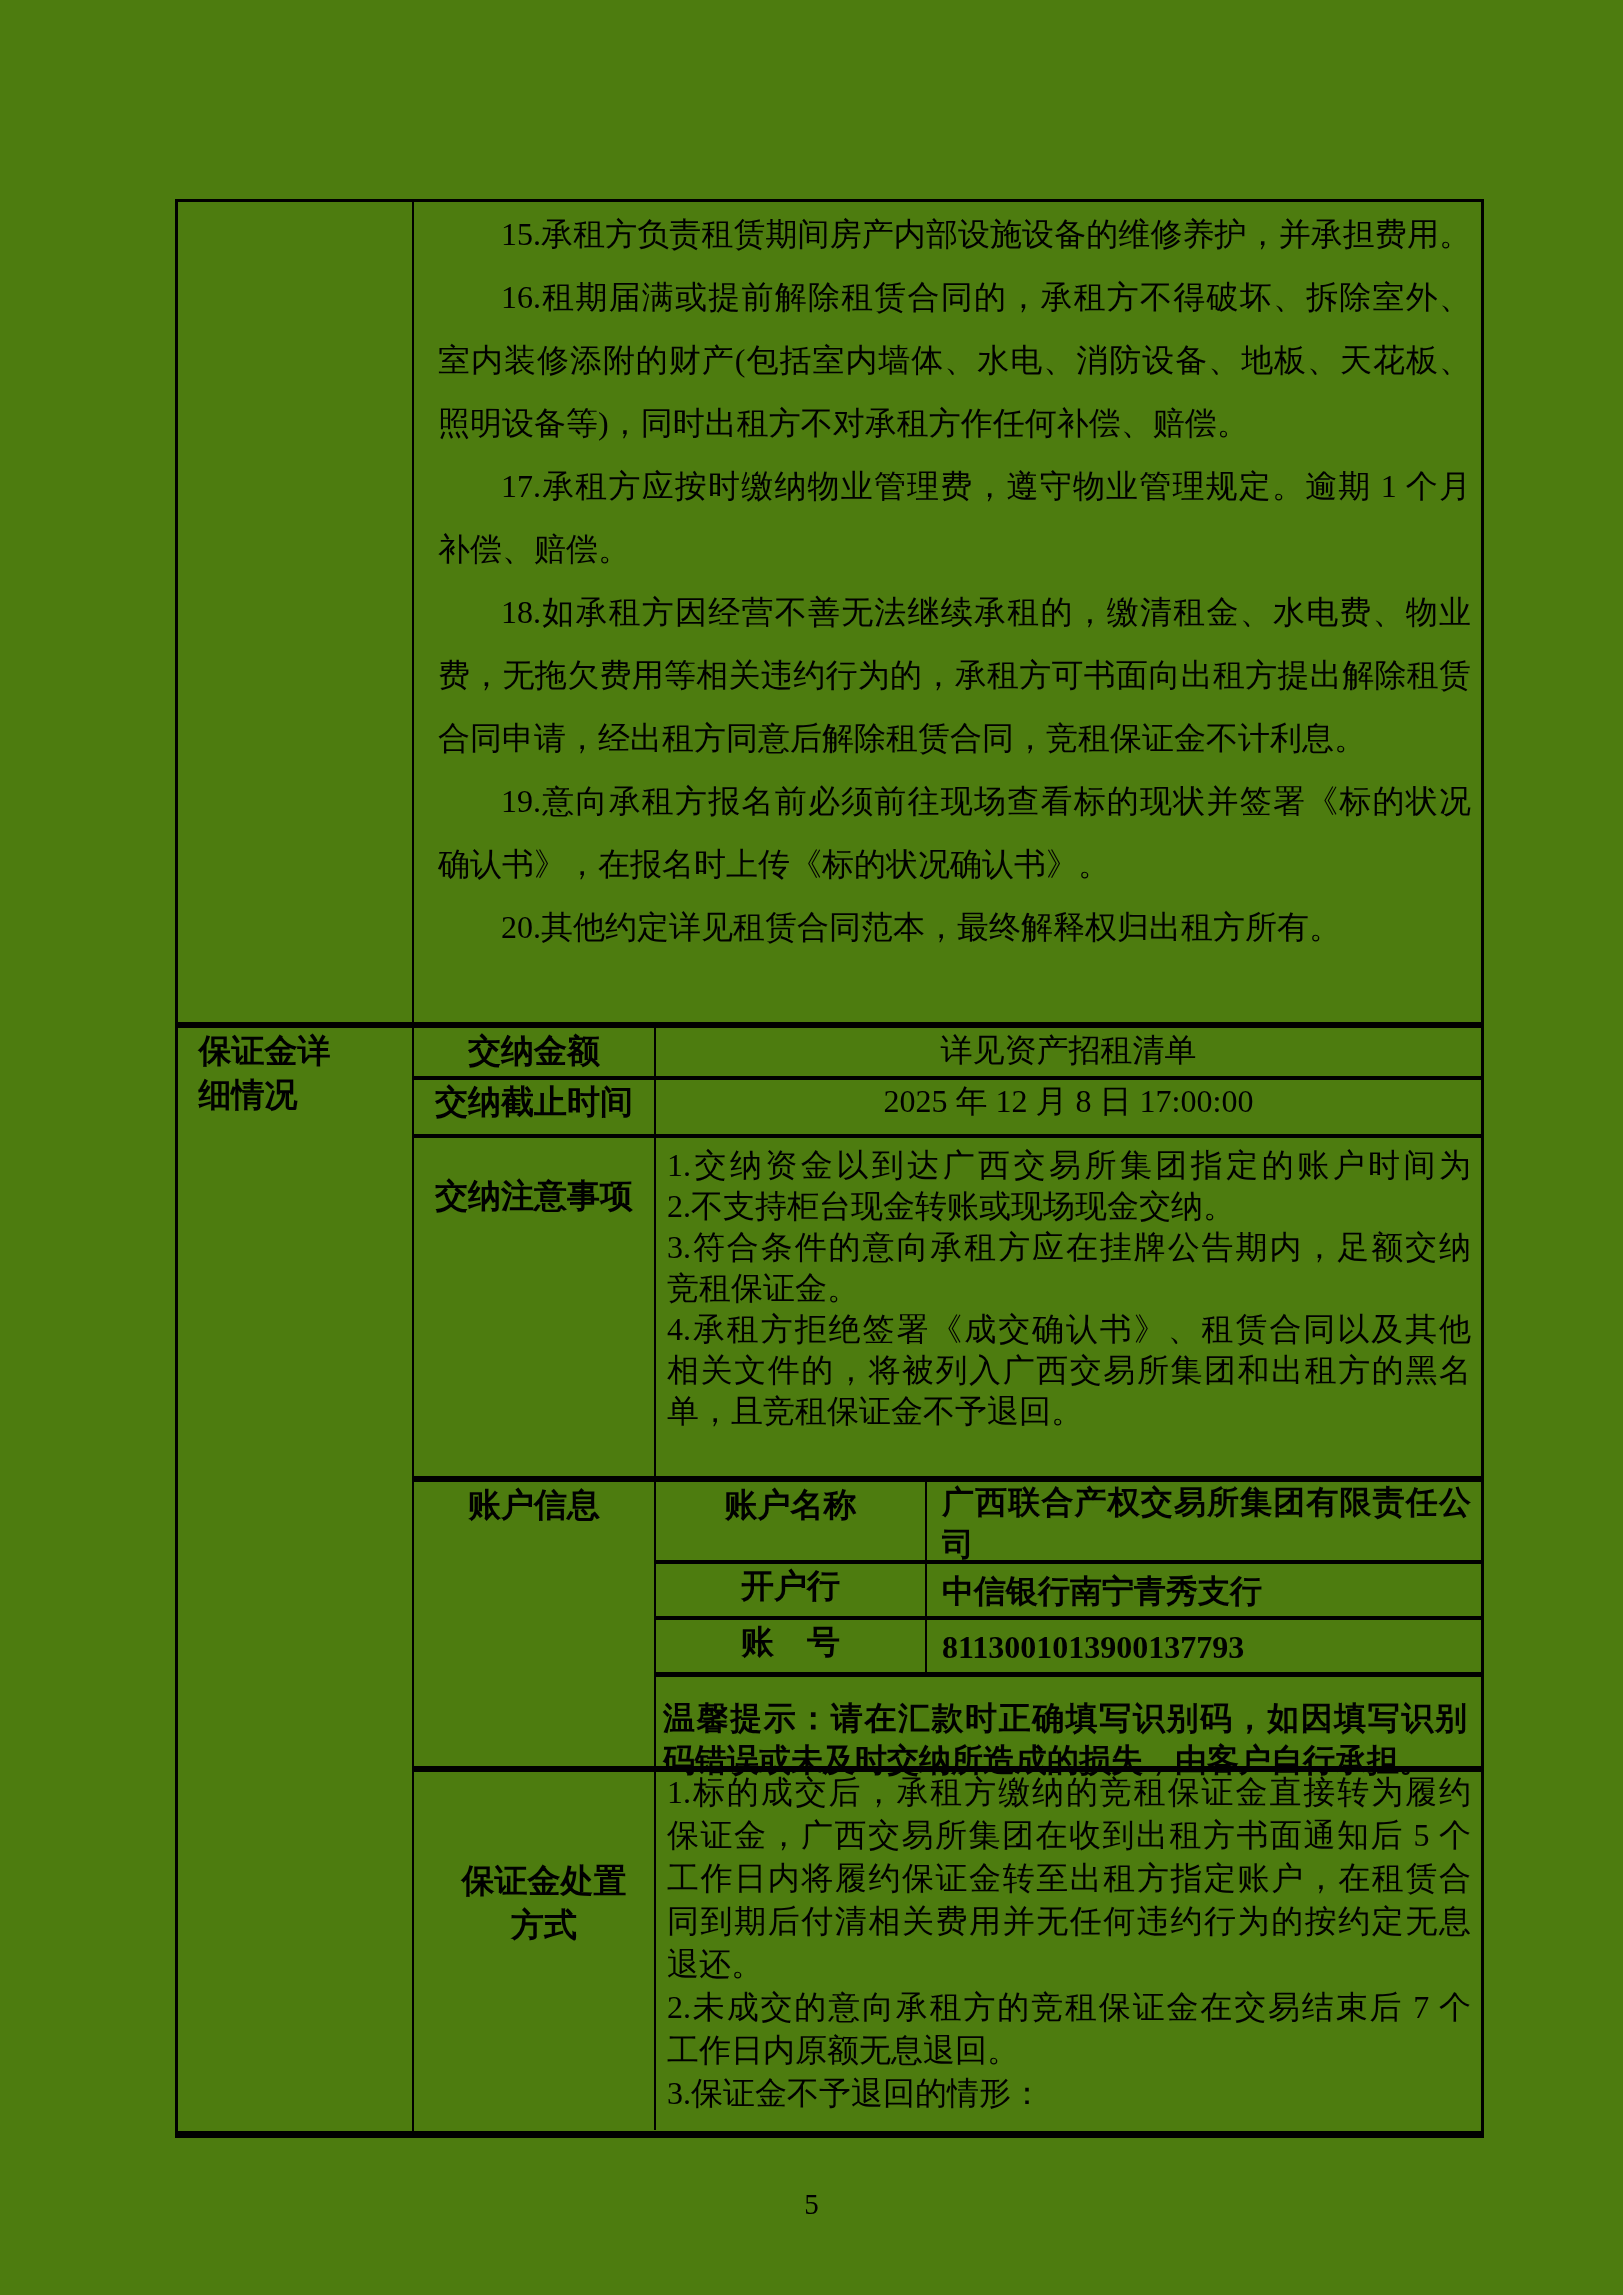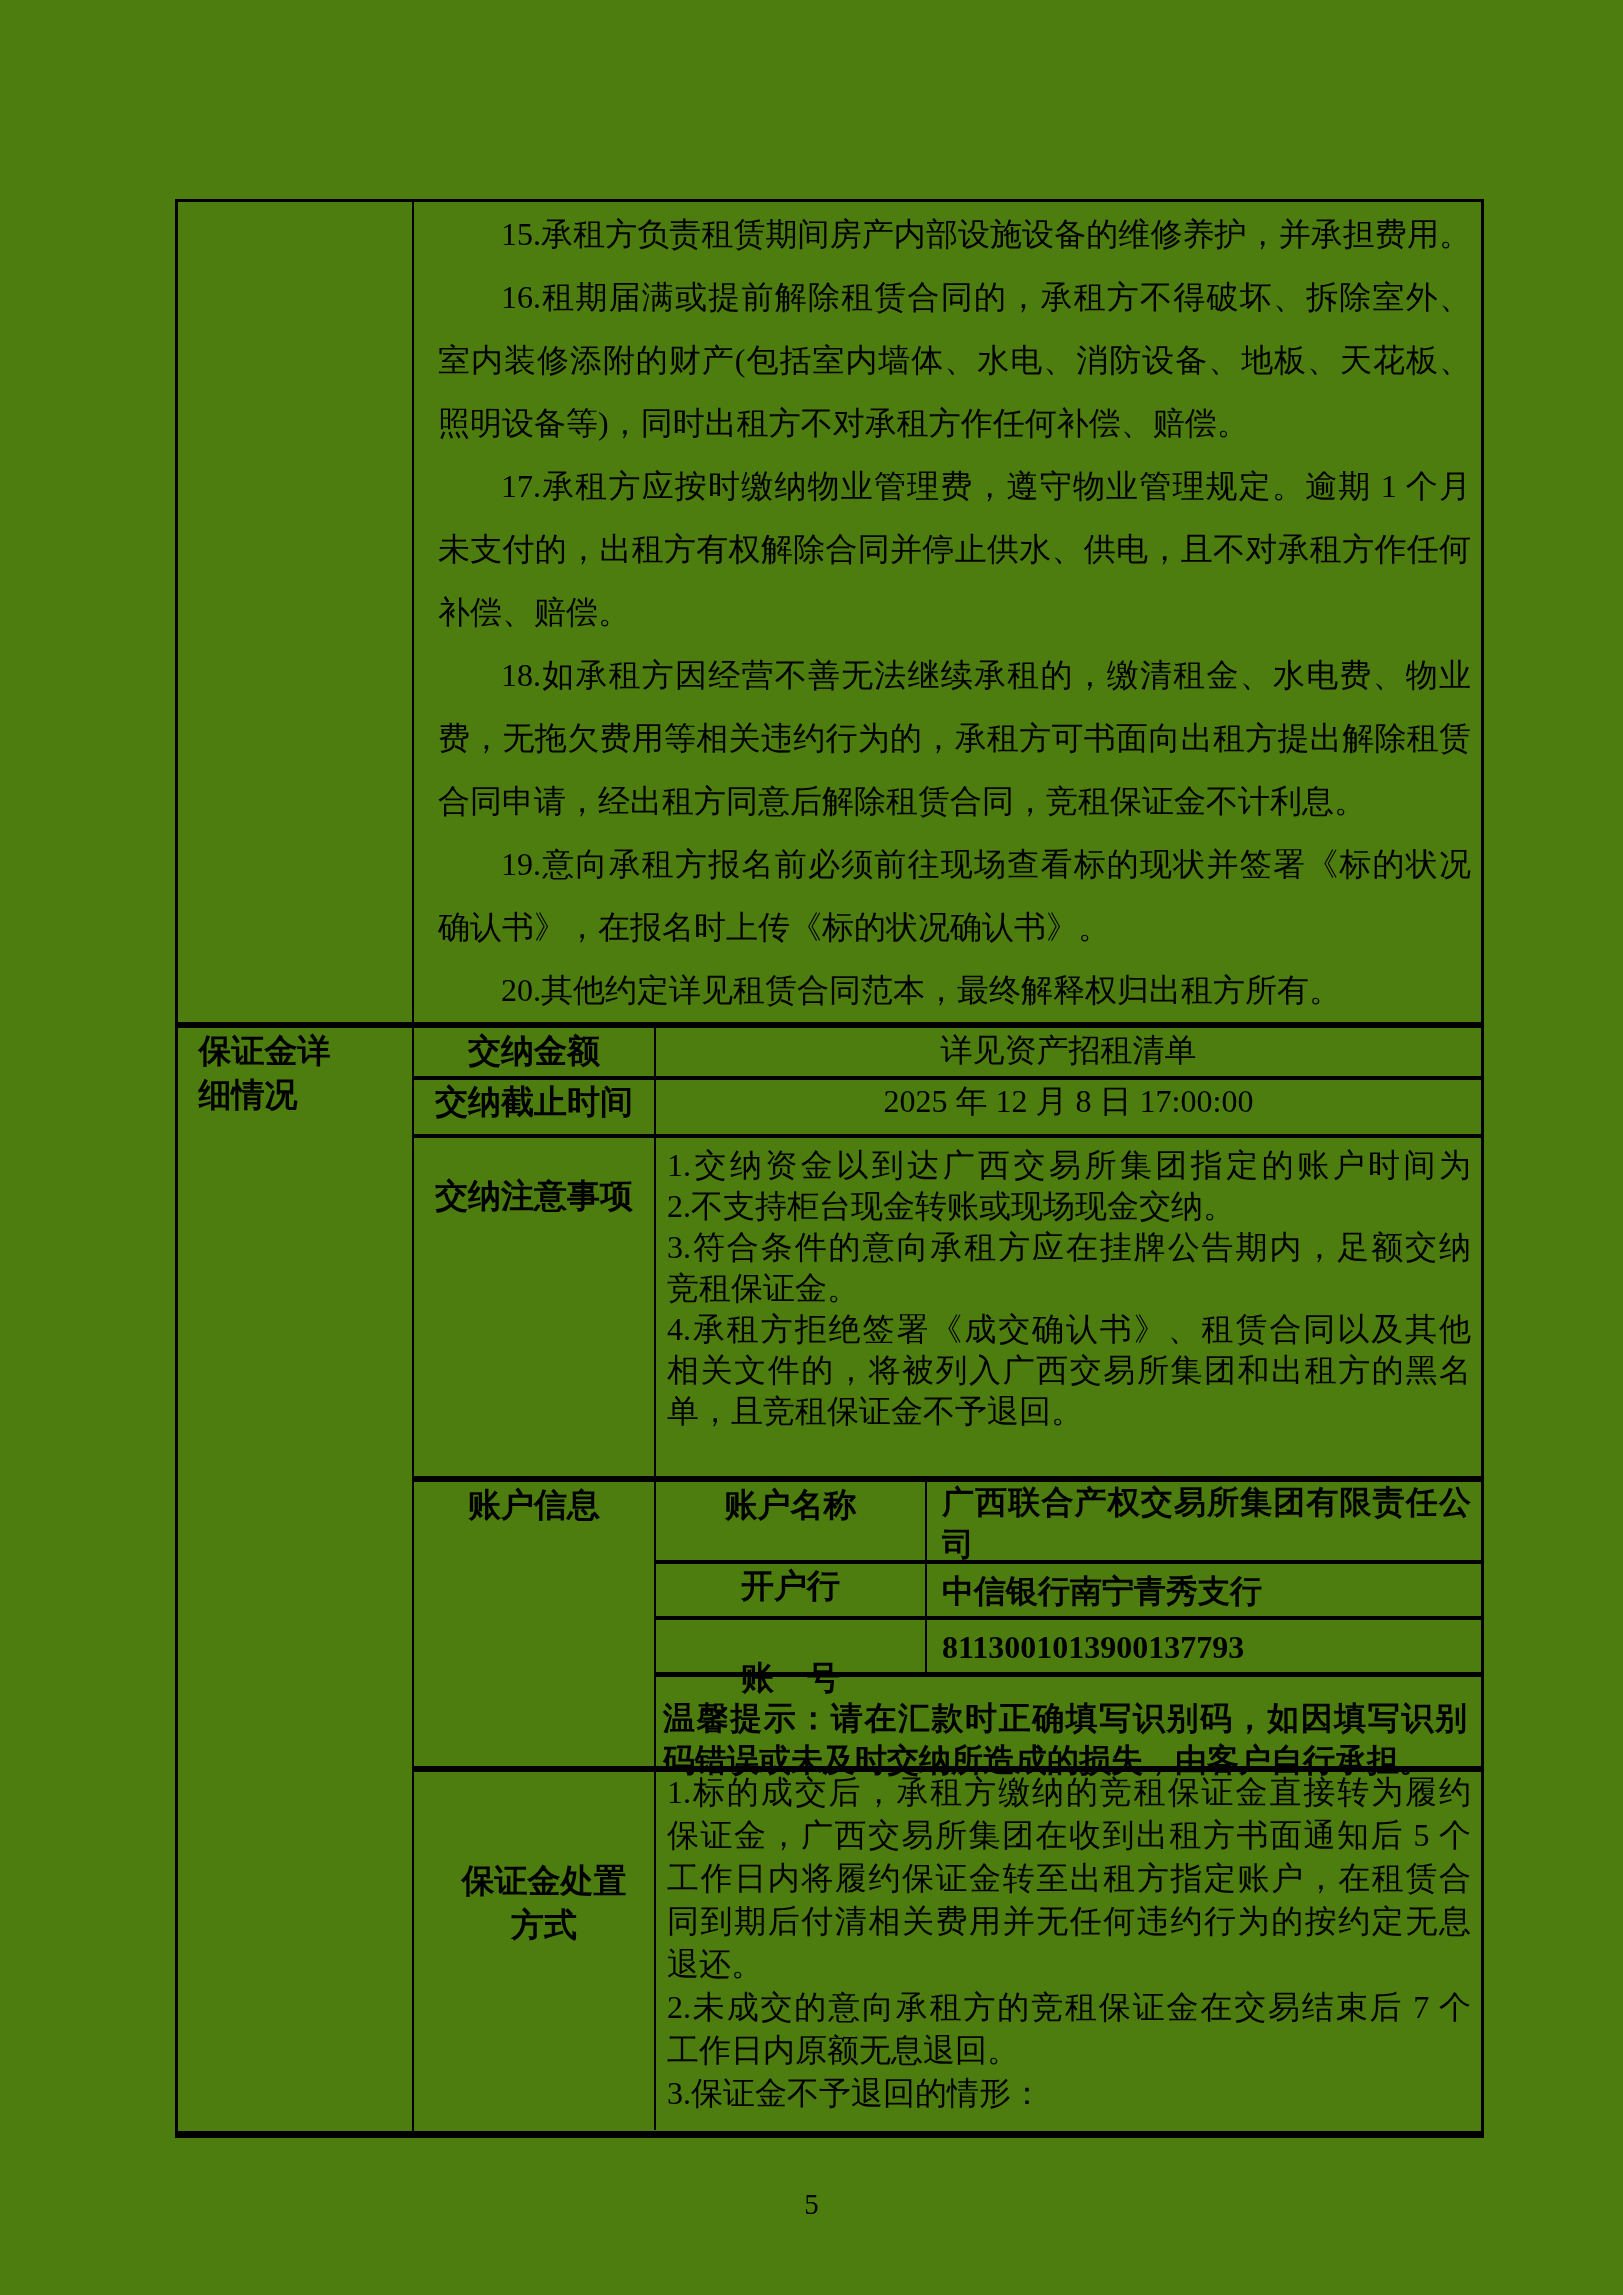--- a/index.html
+++ b/index.html
@@ -47,21 +47,20 @@
   <div class="vline" style="left:412px;top:199px;width:2px;height:1939px;"></div>
   <div class="vline" style="left:654px;top:1022px;width:2px;height:1108px;"></div>
   <div class="vline" style="left:925px;top:1476px;width:2px;height:200px;"></div>
 
   <div class="lines" style="left:438px;top:203px;width:1033px;">
     <div class="ln term-ln indent fill">15.承租方负责租赁期间房产内部设施设备的维修养护，并承担费用。</div>
     <div class="ln term-ln indent fill">16.租期届满或提前解除租赁合同的，承租方不得破坏、拆除室外、</div>
     <div class="ln term-ln fill">室内装修添附的财产(包括室内墙体、水电、消防设备、地板、天花板、</div>
     <div class="ln term-ln">照明设备等)，同时出租方不对承租方作任何补偿、赔偿。</div>
     <div class="ln term-ln indent fill">17.承租方应按时缴纳物业管理费，遵守物业管理规定。逾期 1 个月</div>
-    <div class="ln term-ln fill">未支付的，出租方有权解除合同并停止供水、供电，且不对承租方作任何</div>
     <div class="ln term-ln">补偿、赔偿。</div>
     <div class="ln term-ln indent fill">18.如承租方因经营不善无法继续承租的，缴清租金、水电费、物业</div>
     <div class="ln term-ln fill">费，无拖欠费用等相关违约行为的，承租方可书面向出租方提出解除租赁</div>
     <div class="ln term-ln">合同申请，经出租方同意后解除租赁合同，竞租保证金不计利息。</div>
     <div class="ln term-ln indent fill">19.意向承租方报名前必须前往现场查看标的现状并签署《标的状况</div>
     <div class="ln term-ln">确认书》，在报名时上传《标的状况确认书》。</div>
     <div class="ln term-ln indent">20.其他约定详见租赁合同范本，最终解释权归出租方所有。</div>
   </div>
 
   <div class="cell" style="left:177px;top:1029px;width:235px;height:1102px;justify-content:flex-start;padding-left:21.5px;box-sizing:border-box;text-align:left;">
@@ -108,21 +107,21 @@
     <div class="ln acct-ln">司</div>
   </div>
 
   <div class="cell" style="left:656px;top:1564px;width:269px;height:51px;">
     <div class="lbl">开户行</div>
   </div>
   <div class="lines" style="left:942px;top:1570px;width:529px;">
     <div class="ln acct-ln">中信银行南宁青秀支行</div>
   </div>
 
-  <div class="cell" style="left:656px;top:1620px;width:269px;height:52px;margin-top:36px;">
+  <div class="cell" style="left:656px;top:1620px;width:269px;height:52px;">
     <div class="lbl">账　号</div>
   </div>
   <div class="lines" style="left:942px;top:1626px;width:529px;">
     <div class="ln acct-ln">8113001013900137793</div>
   </div>
 
   <div class="lines" style="left:663px;top:1681px;width:804px;margin-top:16px;">
     <div class="ln tip-ln fill">温馨提示：请在汇款时正确填写识别码，如因填写识别</div>
     <div class="ln tip-ln">码错误或未及时交纳所造成的损失，由客户自行承担。</div>
   </div>

